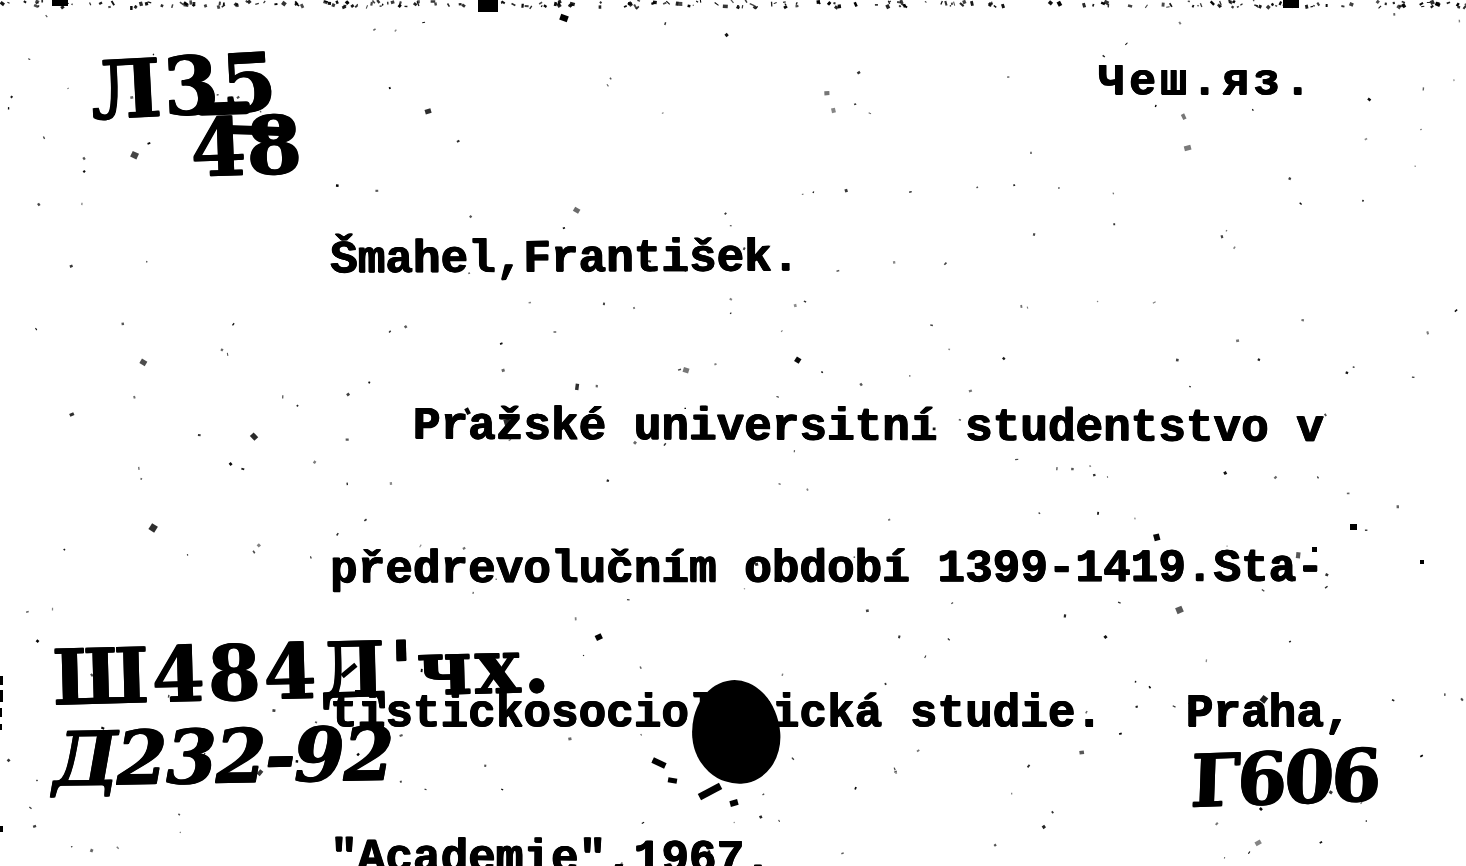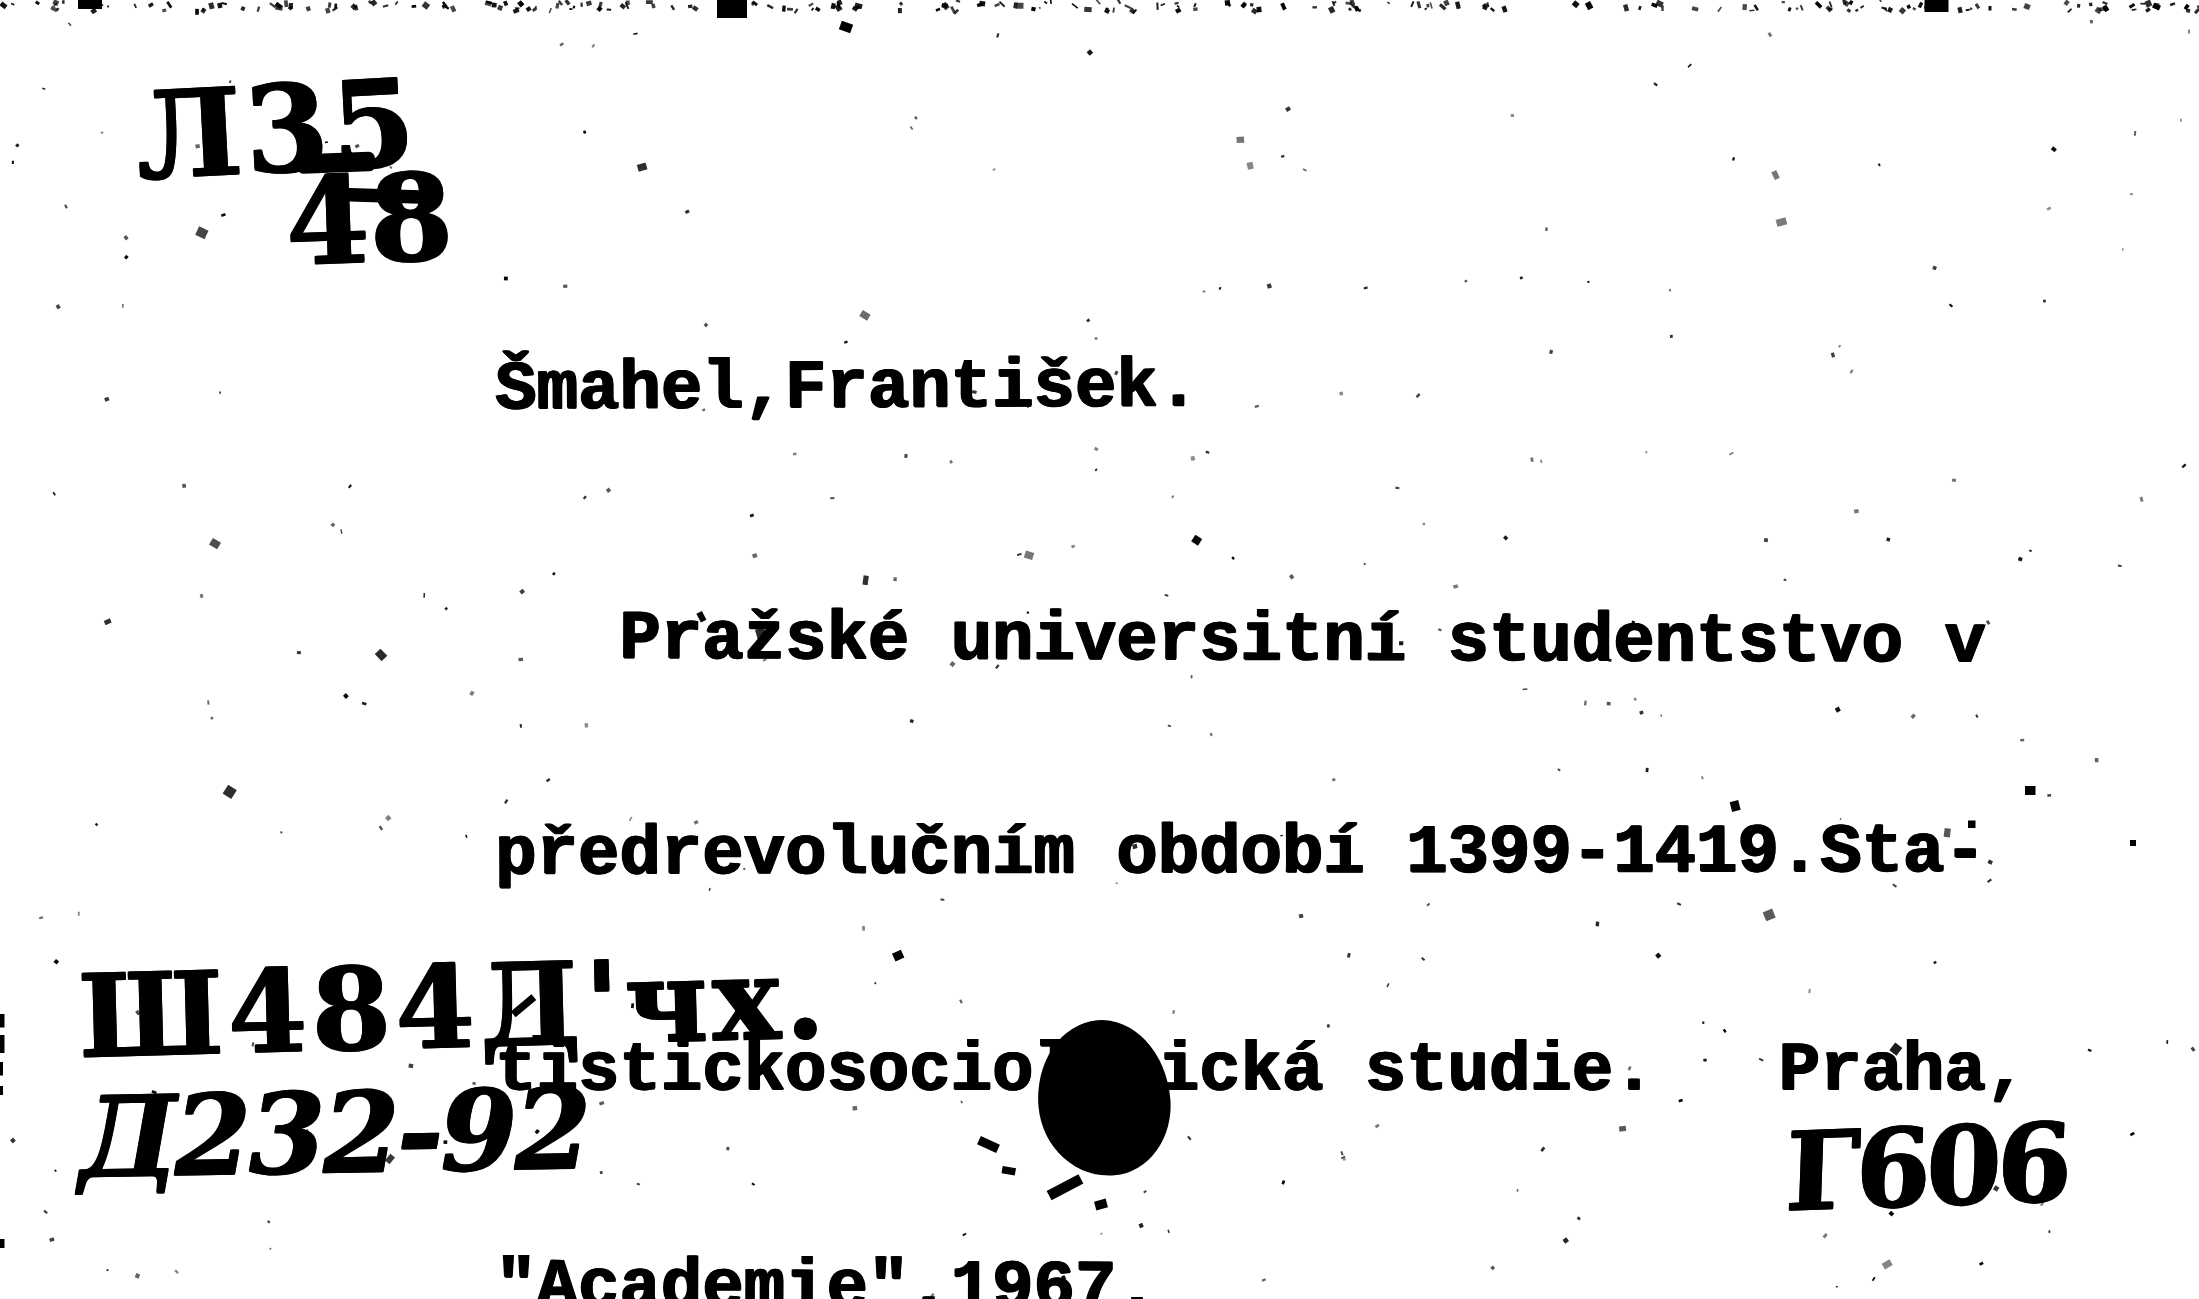--- a/index.html
+++ b/index.html
@@ -116,20 +116,21 @@
     left: 0; top: 0;
     width: 1466px; height: 866px;
     pointer-events: none;
   }
 </style>
 </head>
 <body>
 
 <div class="page">
 
+  <div class="typewriter lang-note">Чеш.яз.</div>
 
   <div>
     <div class="handwriting cn-top">Л35</div>
     <div class="cn-bar1"></div>
     <div class="cn-bar2"></div>
     <div class="handwriting cn-bottom">48</div>
   </div>
 
   <div class="typewriter typed-block">
     <div class="line">Šmahel,František.</div>

